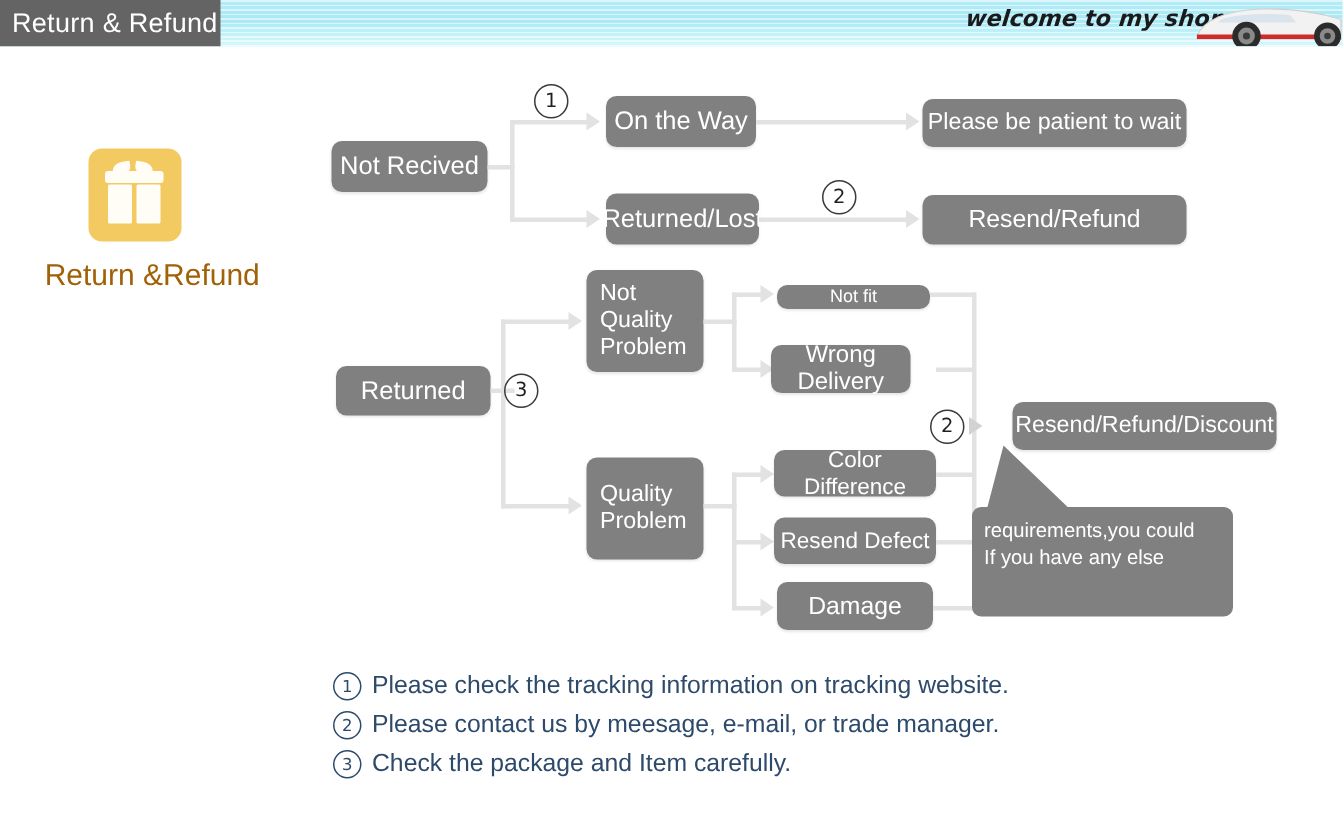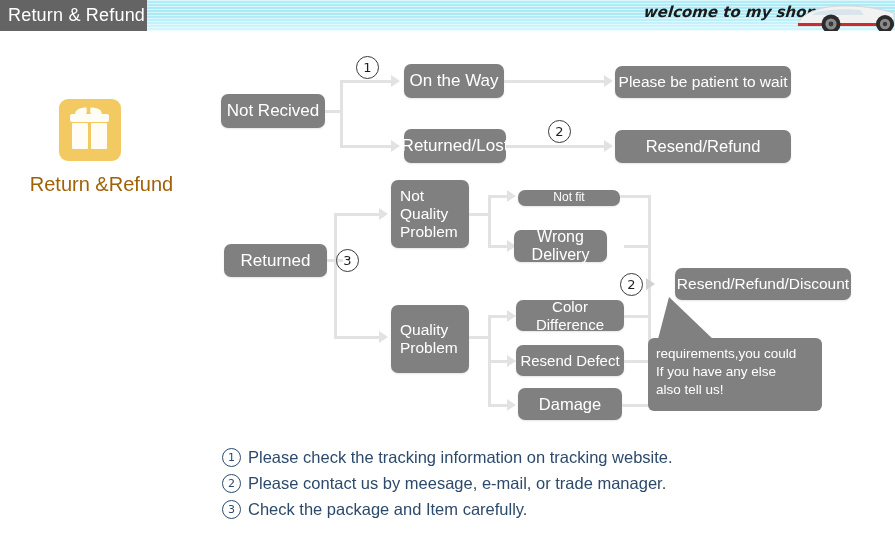--- a/index.html
+++ b/index.html
@@ -248,21 +248,20 @@
 <div class="arrow2" style="left:646px;top:278px;"></div>
 
 <div class="circnum" style="left:620px;top:273px;">2</div>
 
 <div class="node" style="left:659px;top:268px;width:176px;height:32px;font-size:15.5px;margin-left:16px;">Resend/Refund/Discount</div>
 
 <div id="bubble-tail"></div>
 <div id="bubble">
   <div>requirements,you could</div>
   <div>If you have any else</div>
-  <div>also tell us!</div>
 </div>
 
 <div id="legend">
   <div class="legend-row">
     <div class="legend-num">1</div>
     <div class="legend-text">Please check the tracking information on tracking website.</div>
   </div>
   <div class="legend-row">
     <div class="legend-num">2</div>
     <div class="legend-text">Please contact us by meesage, e-mail, or trade manager.</div>

